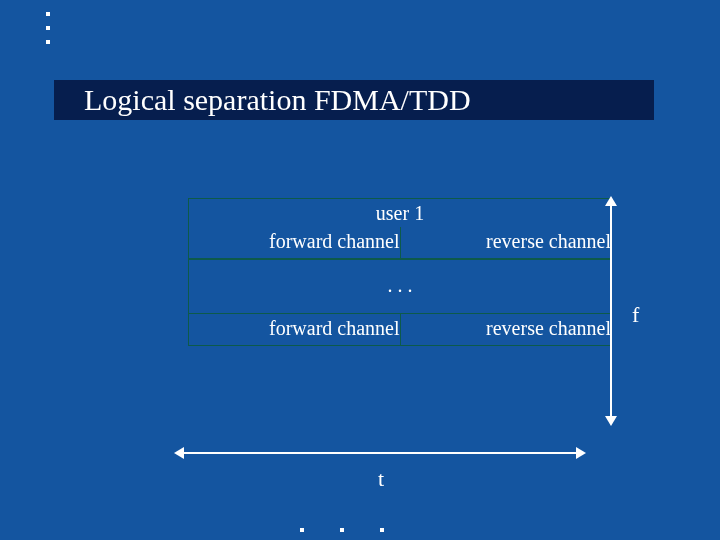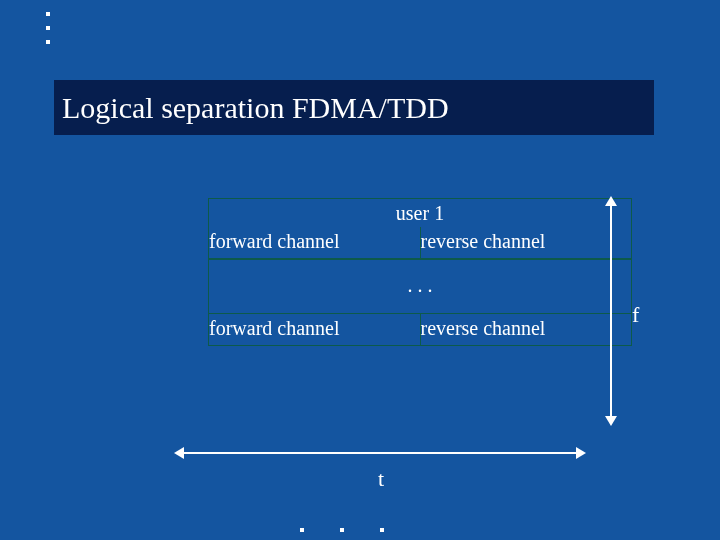--- a/index.html
+++ b/index.html
@@ -22,33 +22,33 @@
   .bullet-decor .dot {
     width: 4px;
     height: 4px;
     background: #fff;
   }
   .title-block {
     position: absolute;
     left: 54px;
     top: 80px;
     width: 600px;
-    height: 55px;
+    height: 40px;
     background: #061E4E;
     display: flex;
     align-items: center;
-    padding-left: 8px;
+    padding-left: 30px;
   }
   .title-block span {
     color: #fff;
     font-size: 30px;
   }
   .diagram {
     position: absolute;
-    left: 192px;
+    left: 172px;
     top: 198px;
     width: 440px;
     padding-left: 16px;
   }
   .row {
     border: 1px solid #0D5A4A;
     background: #1455A0;
     color: #fff;
     font-size: 20px;
   }
@@ -56,21 +56,21 @@
     text-align: center;
     padding: 3px 0 2px 0;
     border-bottom: none;
   }
   .row-channels {
     display: flex;
     border-top: none;
   }
   .cell {
     flex: 1;
-    text-align: left;
+    text-align: right;
     padding: 3px 0 5px 0;
   }
   .cell.left {
     border-right: 1px solid #0D5A4A;
   }
   .row-ellipsis {
     text-align: center;
     padding: 14px 0 16px 0;
     font-size: 20px;
   }

